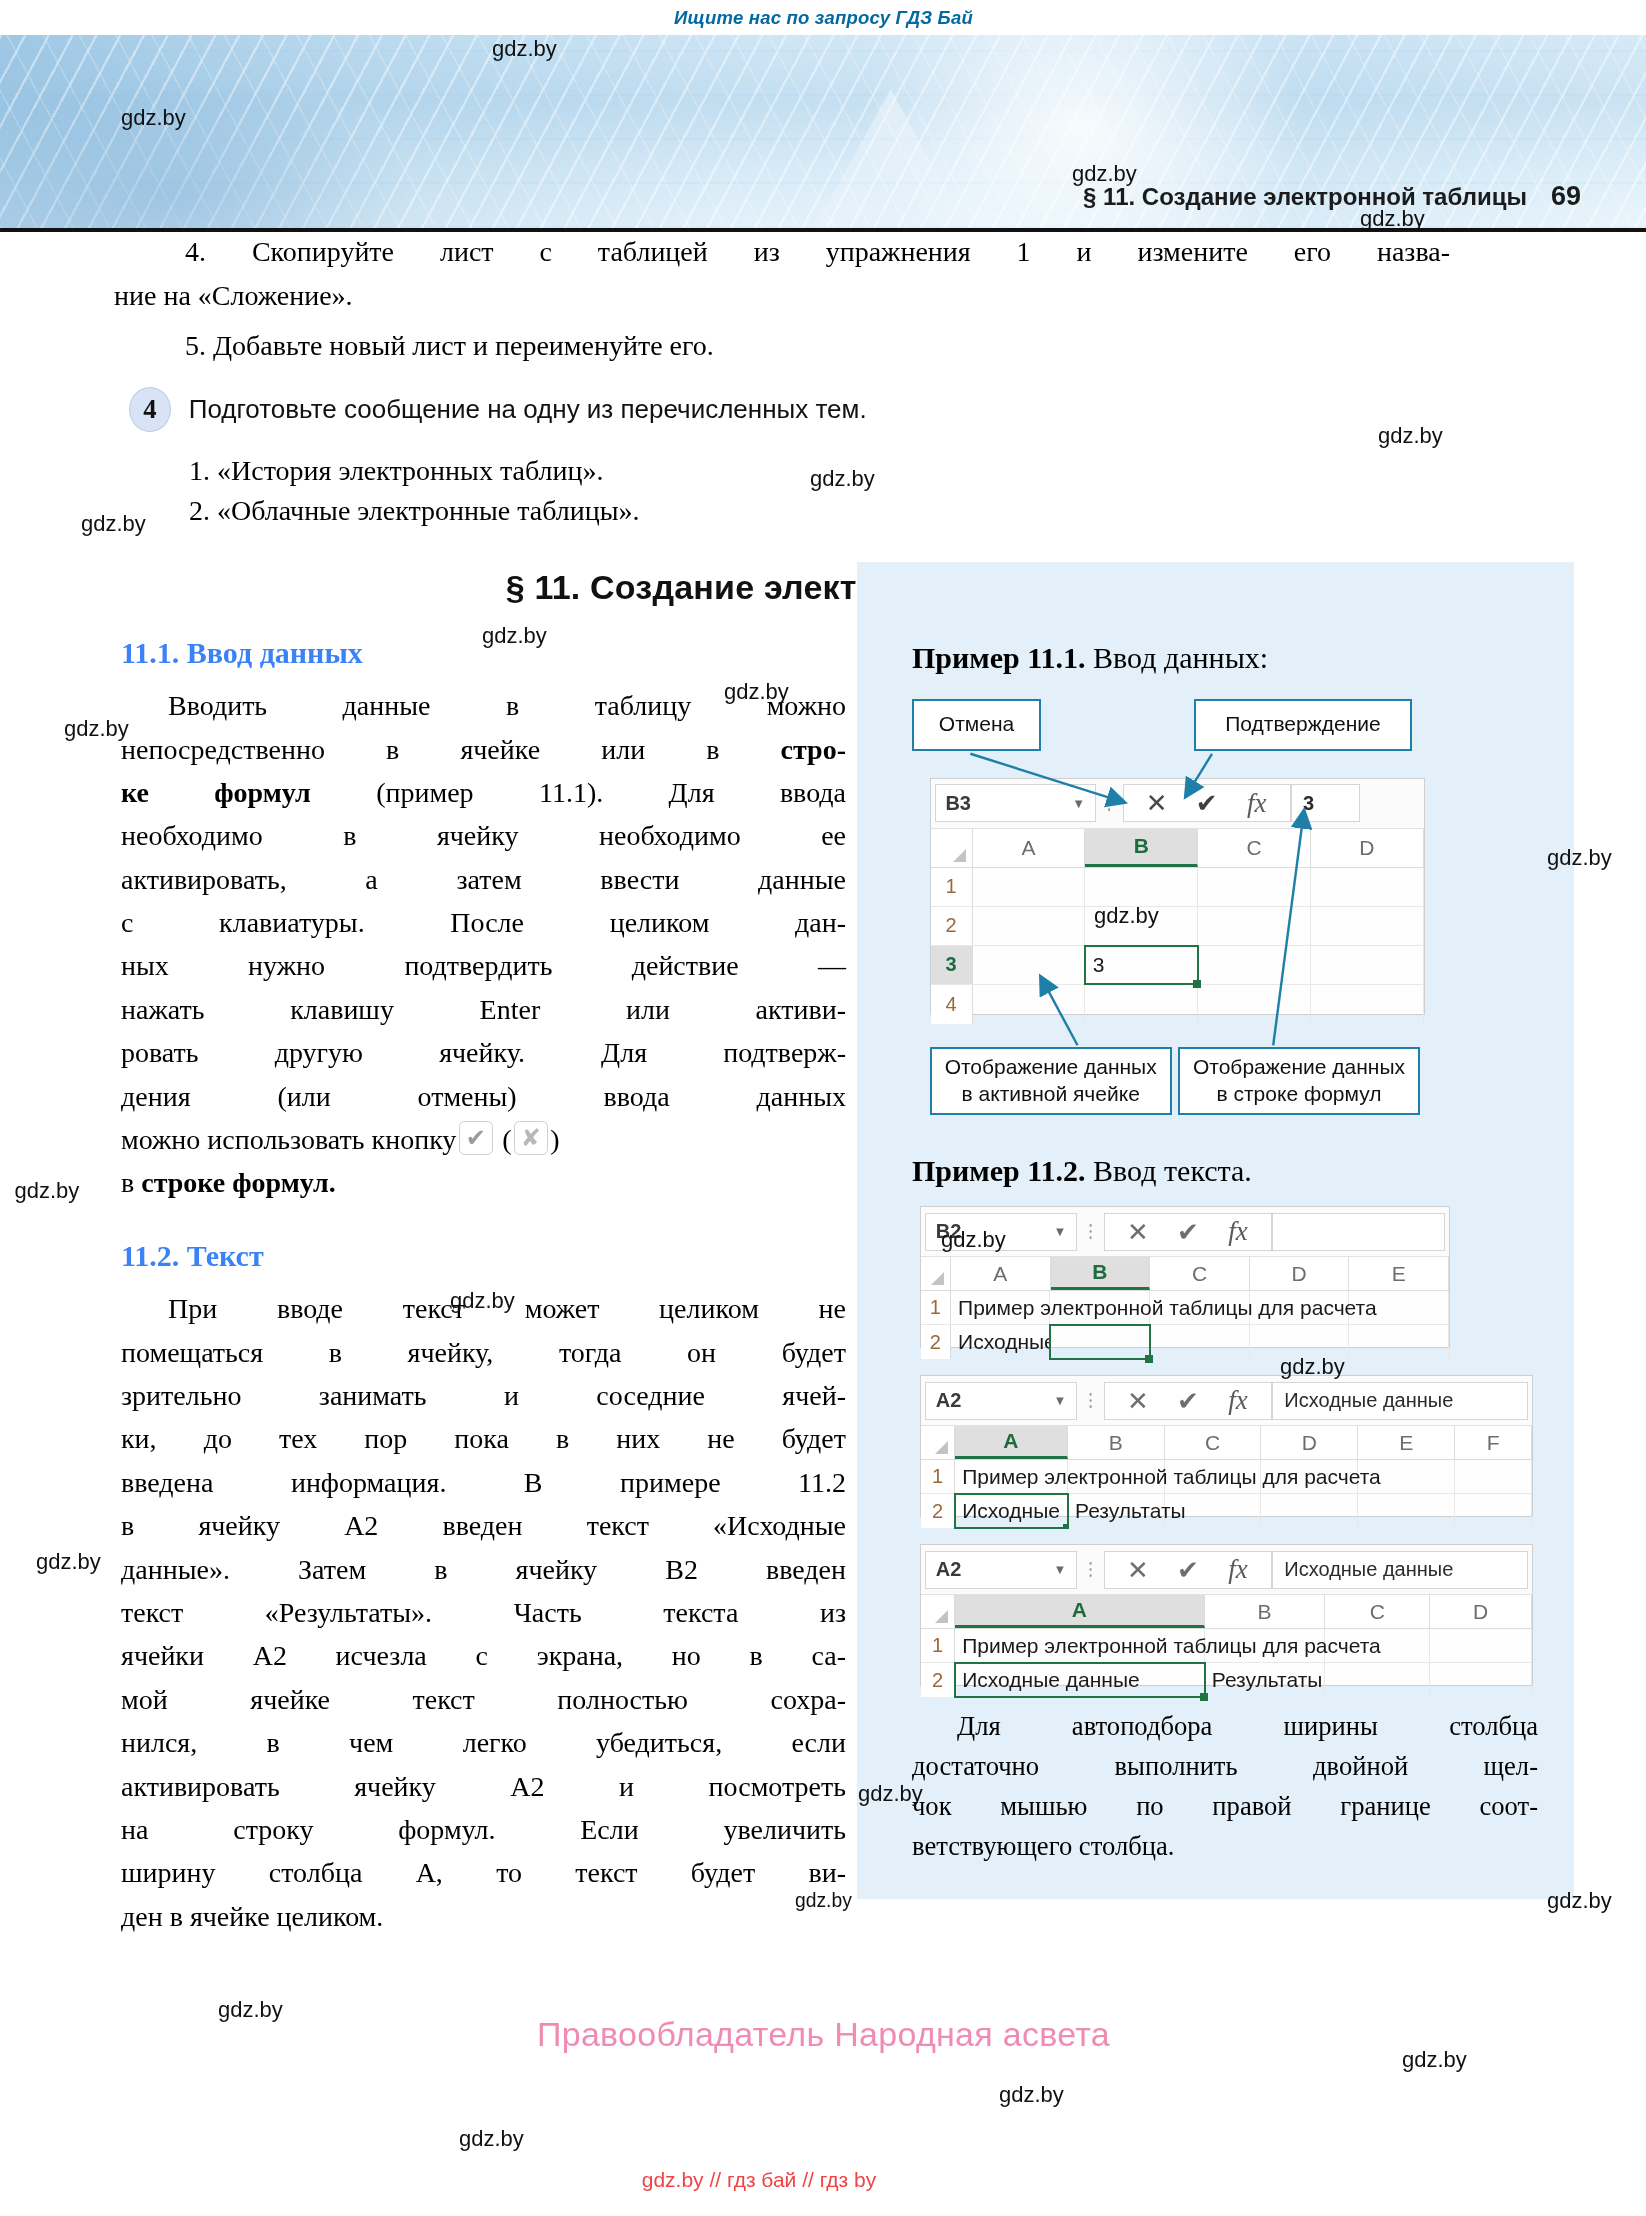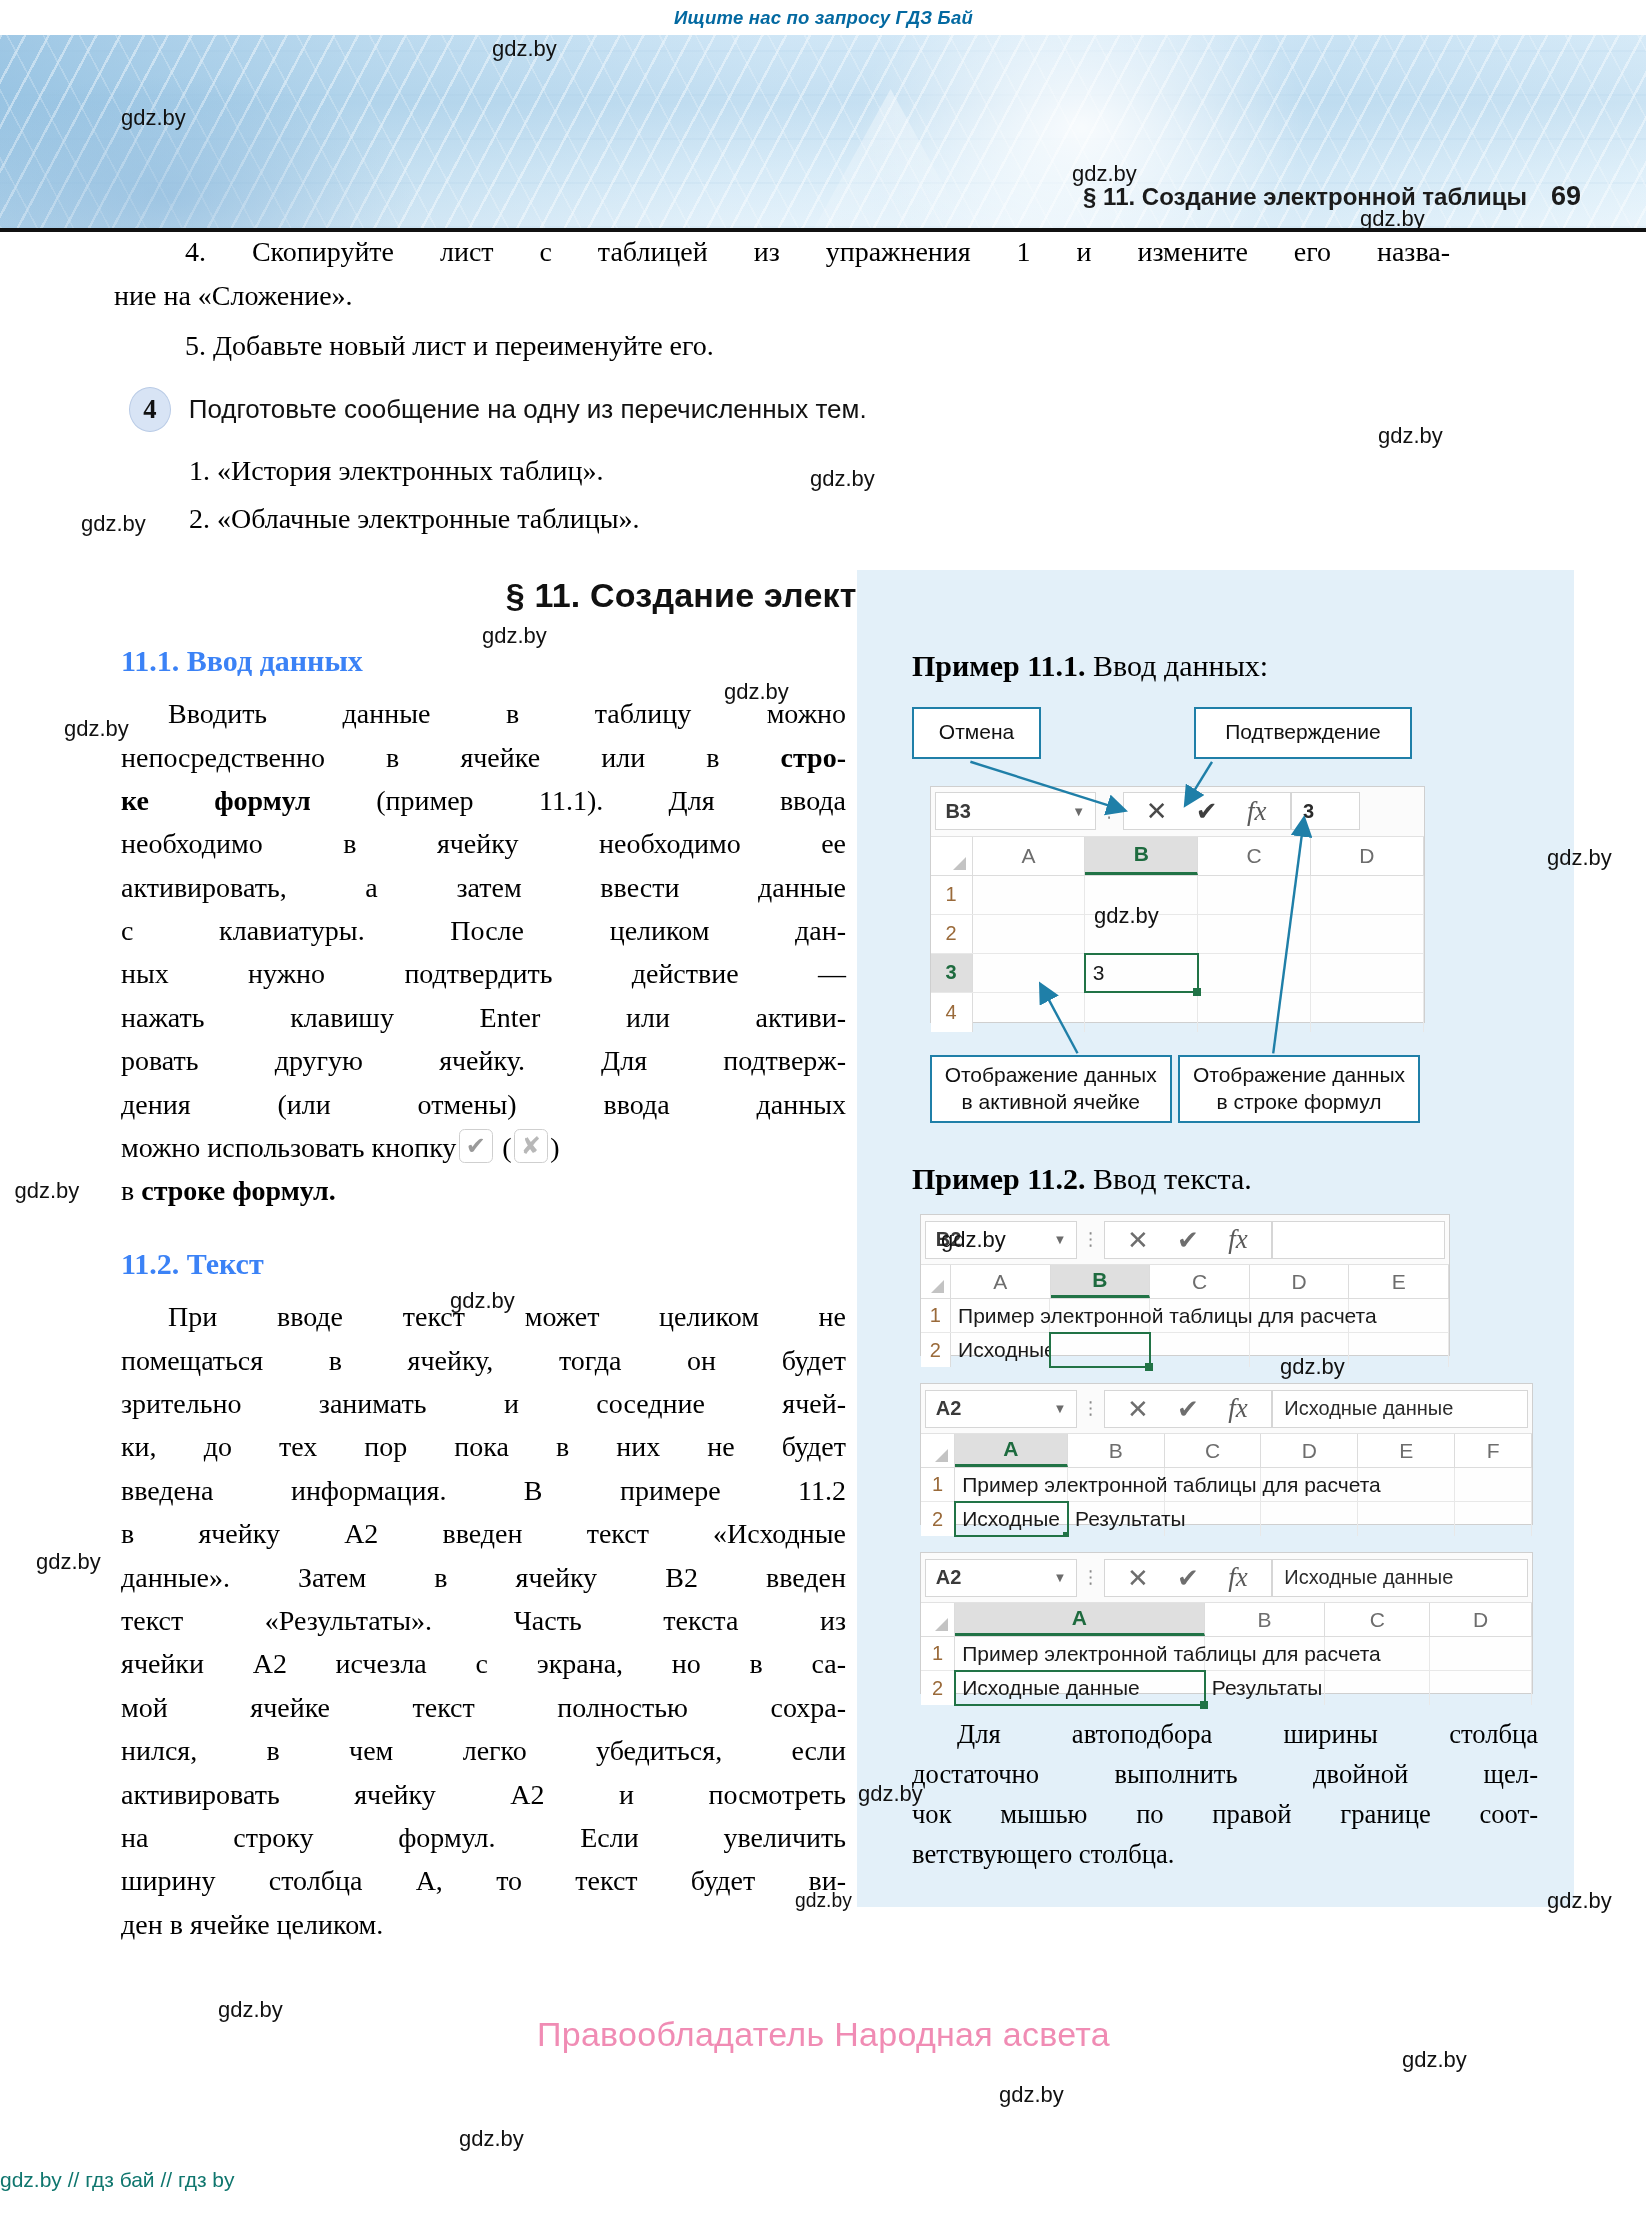--- a/index.html
+++ b/index.html
@@ -95,21 +95,20 @@
     font-family: "Liberation Serif", serif; font-weight: 700; font-size: 26.6px; color:#111;
   }
   .task-text {
     font-family: "Liberation Sans", sans-serif; font-size: 26px; color:#111;
     line-height: 1.3; padding-top: 6.4px;
   }
   .topic-list { margin-left: 189px; margin-top: 19.3px; width: 1209px; }
   .topic-item {
     font-family: "Liberation Serif", serif; font-size: 28px; color:#000;
     line-height: 1.42;
-    margin-top: 8px;
   }
 
   .chapter-title {
     margin-top: 37px; text-align: center;
     font-family: "Liberation Sans", sans-serif;
     font-size: 34px; font-weight: 700; color:#111; letter-spacing: 0.2px;
   }
 
   .cols { position: relative; margin-top: 29px; display: flex; align-items: flex-start; }
 
@@ -247,22 +246,22 @@
   .rt-para .jline { display:block; }
   .rt-para .jline.j { text-align-last: justify; white-space: nowrap; }
 
   
   .copyright {
     position:absolute; left:0; width:1647px; top: 2015px; text-align:center;
     font-family:"Liberation Sans", sans-serif; font-size: 34px;
     color: #f08cb4; font-weight: 400; letter-spacing:0.3px;
   }
   .footer-links {
-    position:absolute; left:0; width:1518px; top: 2168px; text-align:left;
-    font-family:"Liberation Sans", sans-serif; font-size: 21px; color:#0f766e;
+    position:absolute; left:0; width:1518px; top: 2168px; text-align:center;
+    font-family:"Liberation Sans", sans-serif; font-size: 21px; color:#ef4444;
   }
 </style>
 </head>
 <body>
 
 <div id="page">
 
   <div class="top-banner">
     <span>Ищите нас по запросу ГДЗ Бай</span>
   </div>

